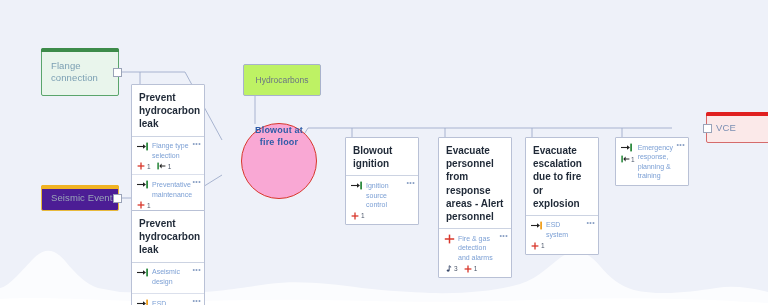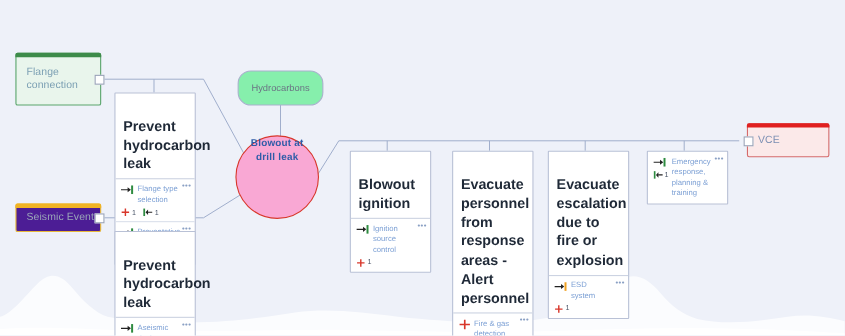--- a/index.html
+++ b/index.html
@@ -30,20 +30,21 @@
     position: absolute;
     left: 0; top: 0;
     width: 768px; height: 305px;
     z-index: 1;
     pointer-events: none;
   }
   .node {
     position: absolute;
     z-index: 2;
     box-sizing: border-box;
+    margin-left: 27px;
   }
 
   
   .endbox {
     border: 1px solid #c9ccd6;
     border-radius: 2px;
     display: flex;
     align-items: center;
     padding-left: 9px;
     font-size: 9.5px;
@@ -81,23 +82,23 @@
     width: 7px; height: 7px;
     background: #fff;
     border: 1px solid #9aa3b8;
     top: 50%;
     margin-top: -4px;
     z-index: 3;
   }
 
   
   .hazard {
-    background: #86efac;
+    background: #bef264;
     border: 1px solid #a8b2cc;
-    border-radius: 12px;
+    border-radius: 2px;
     display: flex;
     align-items: center;
     justify-content: center;
     font-size: 8.5px;
     color: #6b7484;
   }
 
   
   .event-circle {
     border-radius: 50%;
@@ -114,25 +115,25 @@
     letter-spacing: .2px;
   }
 
   
   .bcard {
     background: #ffffff;
     border: 1px solid #b9c1d6;
     border-radius: 1px;
   }
   .bcard-title {
-    font-size: 13px;
+    font-size: 10px;
     font-weight: bold;
     color: #1f2937;
     line-height: 1.32;
-    padding: 21px 7px 5px 7px;
+    padding: 6px 7px 5px 7px;
     border-bottom: 1px solid #ccd3e2;
   }
   .brow {
     position: relative;
     padding: 4px 14px 4px 5px;
     border-bottom: 1px solid #dbe0ec;
   }
   .brow:last-child { border-bottom: none; }
   .brow-main {
     display: flex;
@@ -219,21 +220,21 @@
     <div class="knob" style="right:-4px;"></div>
   </div>
 
   <div class="node hazard" style="left:216px; top:64px; width:78px; height:32px;">
     <span>Hydrocarbons</span>
   </div>
 
   <div class="node event-circle" style="left:214px; top:123px; width:76px; height:76px;">
     <div>
       <div>Blowout at</div>
-      <div>drill leak</div>
+      <div>fire floor</div>
     </div>
   </div>
 
   <div class="node bcard" style="left:104px; top:84px; width:74px;">
     <div class="bcard-title">Prevent hydrocarbon leak</div>
 
     <div class="brow">
       <div class="dots">•••</div>
       <div class="brow-main">
         <svg class="bicon" width="12" height="9" viewBox="0 0 12 9">

